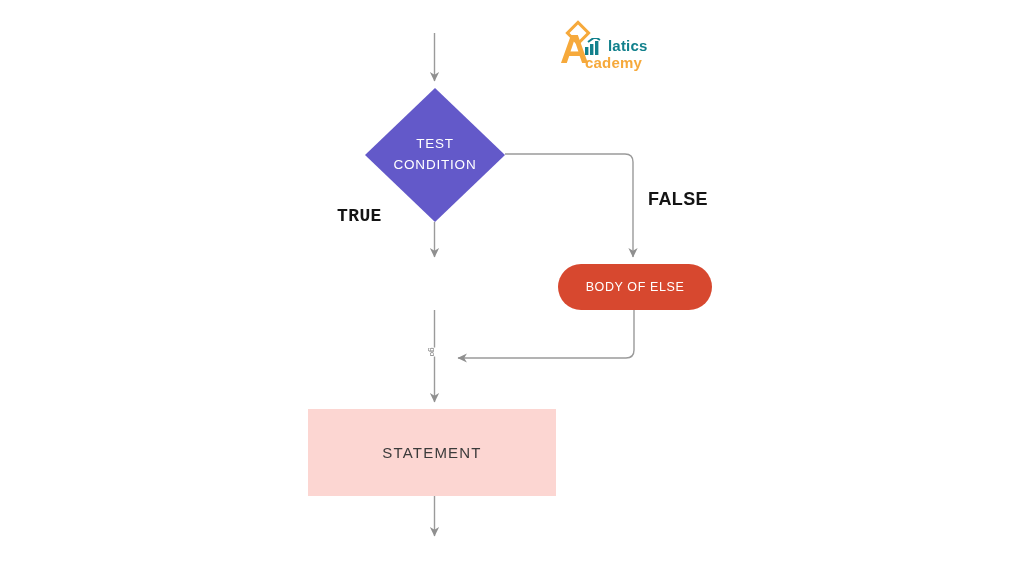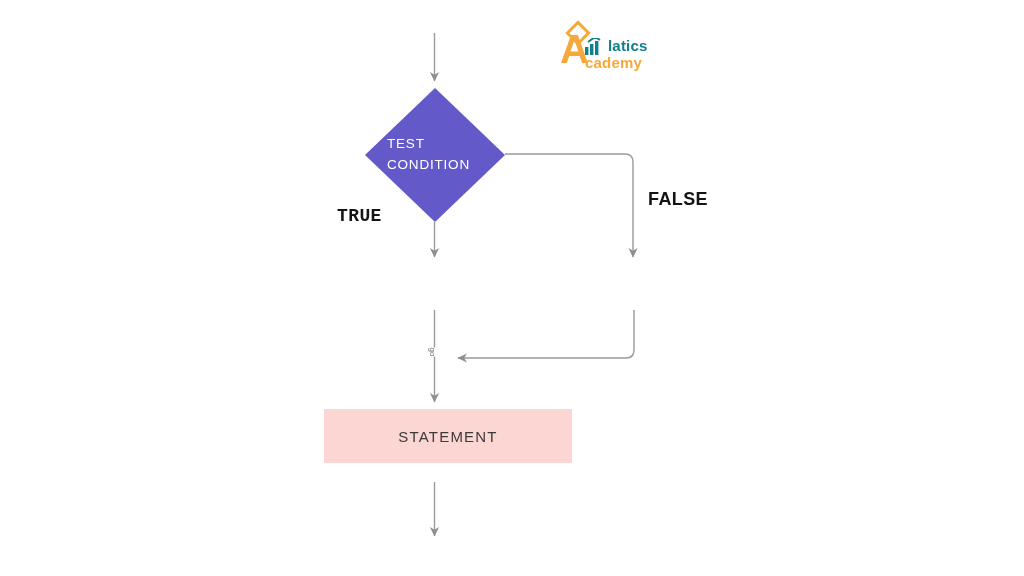--- a/index.html
+++ b/index.html
@@ -28,20 +28,21 @@
     left: 365px; top: 88px;
     width: 140px; height: 134px;
     background: var(--diamond, #6359C9);
     clip-path: polygon(50% 0, 100% 50%, 50% 100%, 0 50%);
     display: flex;
     align-items: center;
     justify-content: center;
   }
   .diamond .label {
     width: 96px;
+    text-align: center;
     color: #ffffff;
     font-size: 13.5px;
     letter-spacing: 0.8px;
     line-height: 1.55;
   }
   .pill {
     position: absolute;
     top: 264px;
     width: 154px; height: 46px;
     background: var(--process, #D7482F);
@@ -50,22 +51,22 @@
     align-items: center;
     justify-content: center;
     color: #ffffff;
     font-size: 12.5px;
     letter-spacing: 0.6px;
   }
   #body-if   { left: 357px; }
   #body-else { left: 558px; }
   .statement {
     position: absolute;
-    left: 324px; top: 409px;
-    width: 248px; height: 54px;
+    left: 308px; top: 409px;
+    width: 248px; height: 87px;
     background: var(--statement-bg, #FCD6D2);
     display: flex;
     align-items: center;
     justify-content: center;
     color: #3b3b3b;
     font-size: 15px;
     letter-spacing: 1.2px;
   }
   .branch-label {
     position: absolute;
@@ -158,20 +159,23 @@
     </g>
   </svg>
 
   <div class="diamond">
     <div class="label">TEST CONDITION</div>
   </div>
 
   <div class="branch-label" id="label-true">TRUE</div>
   <div class="branch-label" id="label-false">FALSE</div>
 
+  <div class="pill" id="body-else">
+    <span>BODY OF ELSE</span>
+  </div>
 
   <div class="junction-label">go</div>
 
   <div class="statement">
     <span>STATEMENT</span>
   </div>
 
   <div class="logo">
     <span class="logo-cap"></span>
     <span class="logo-a">A</span>

